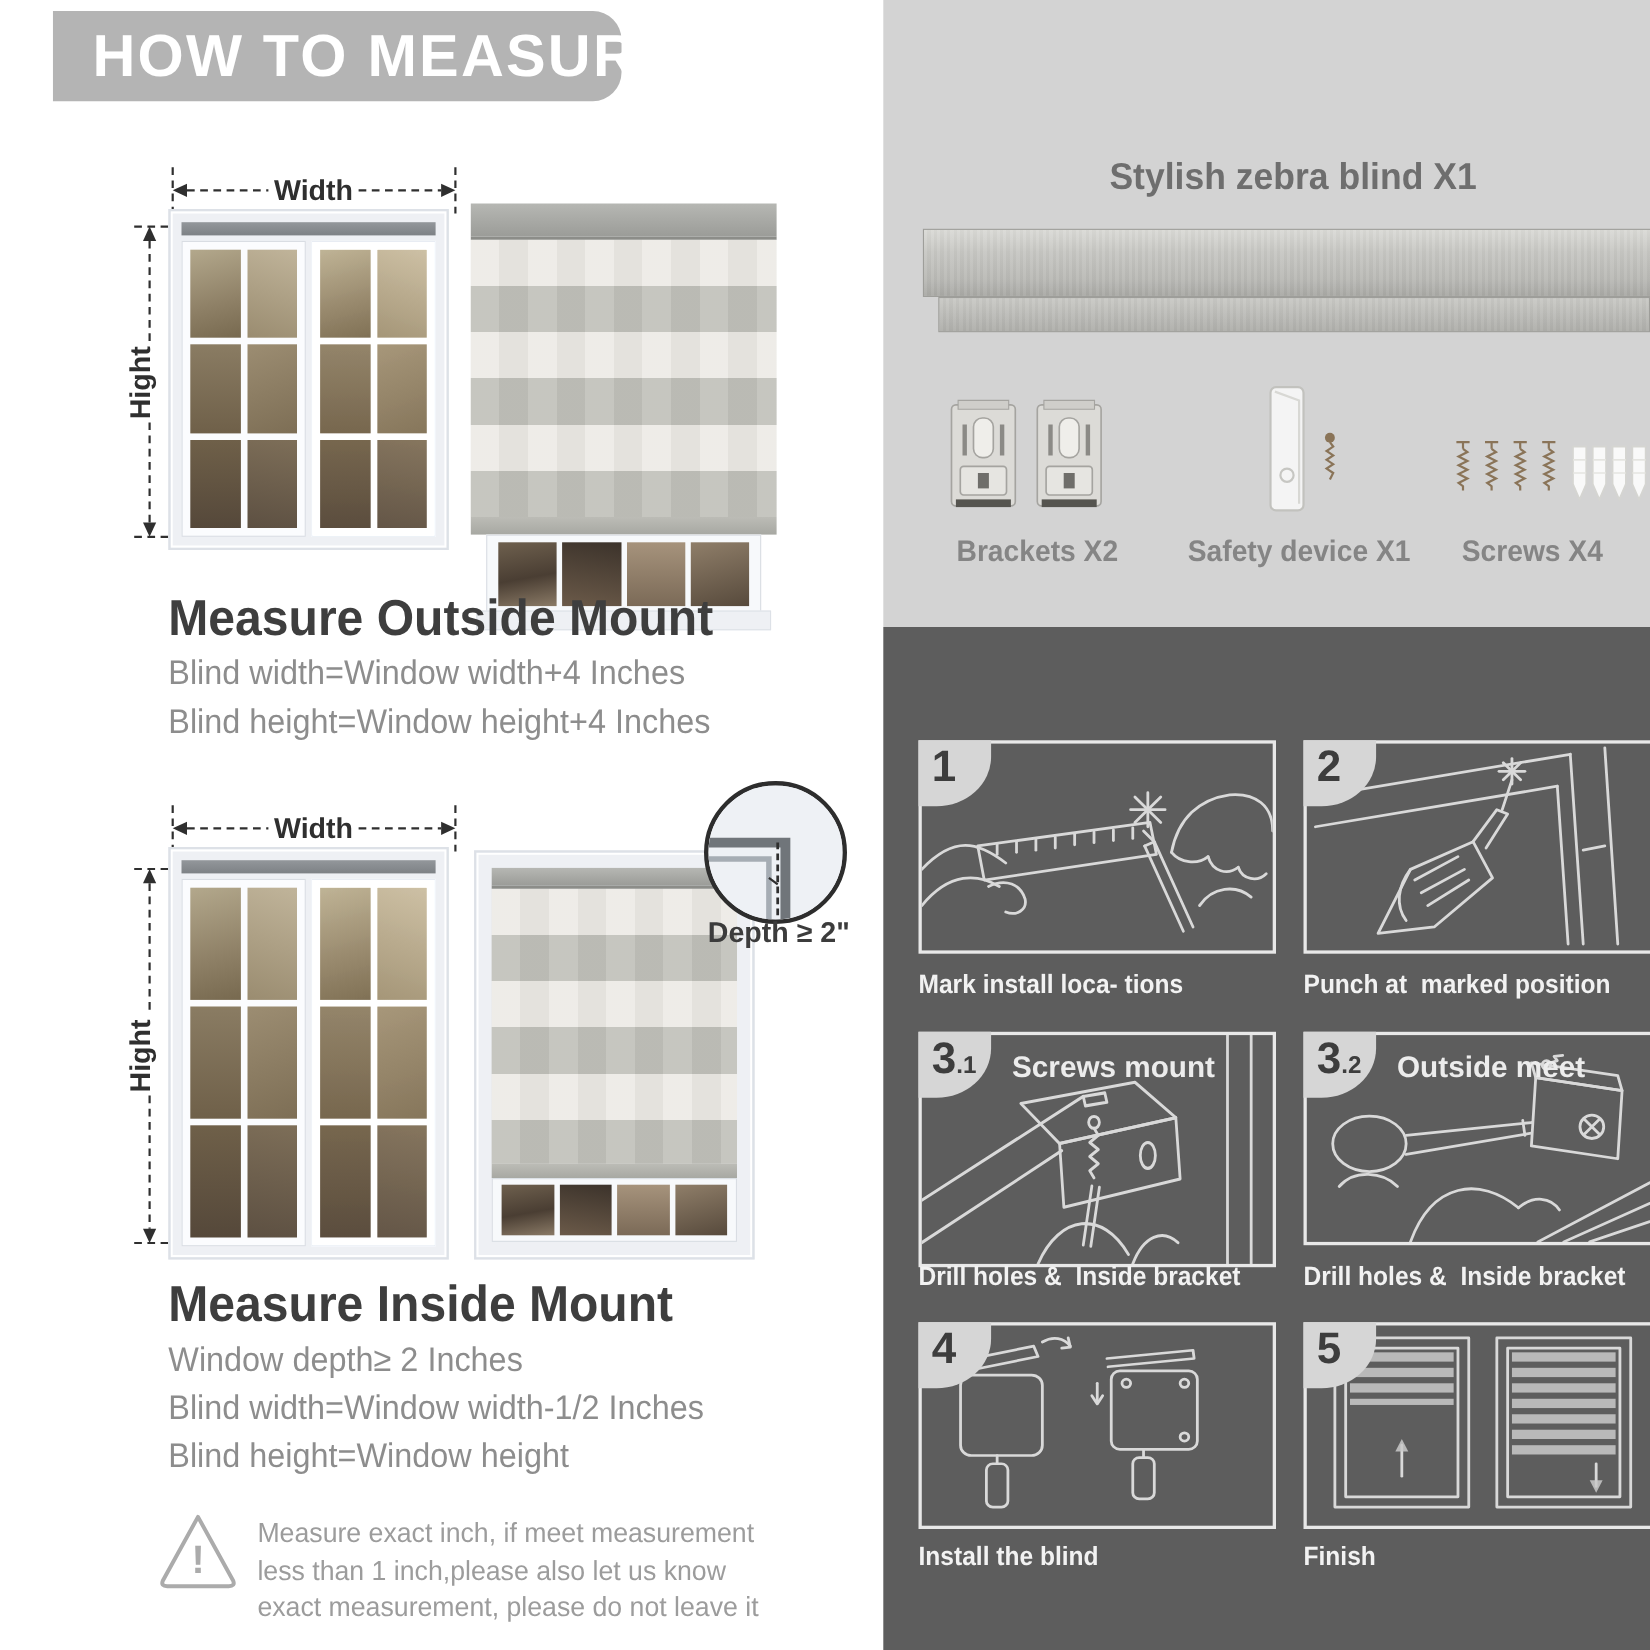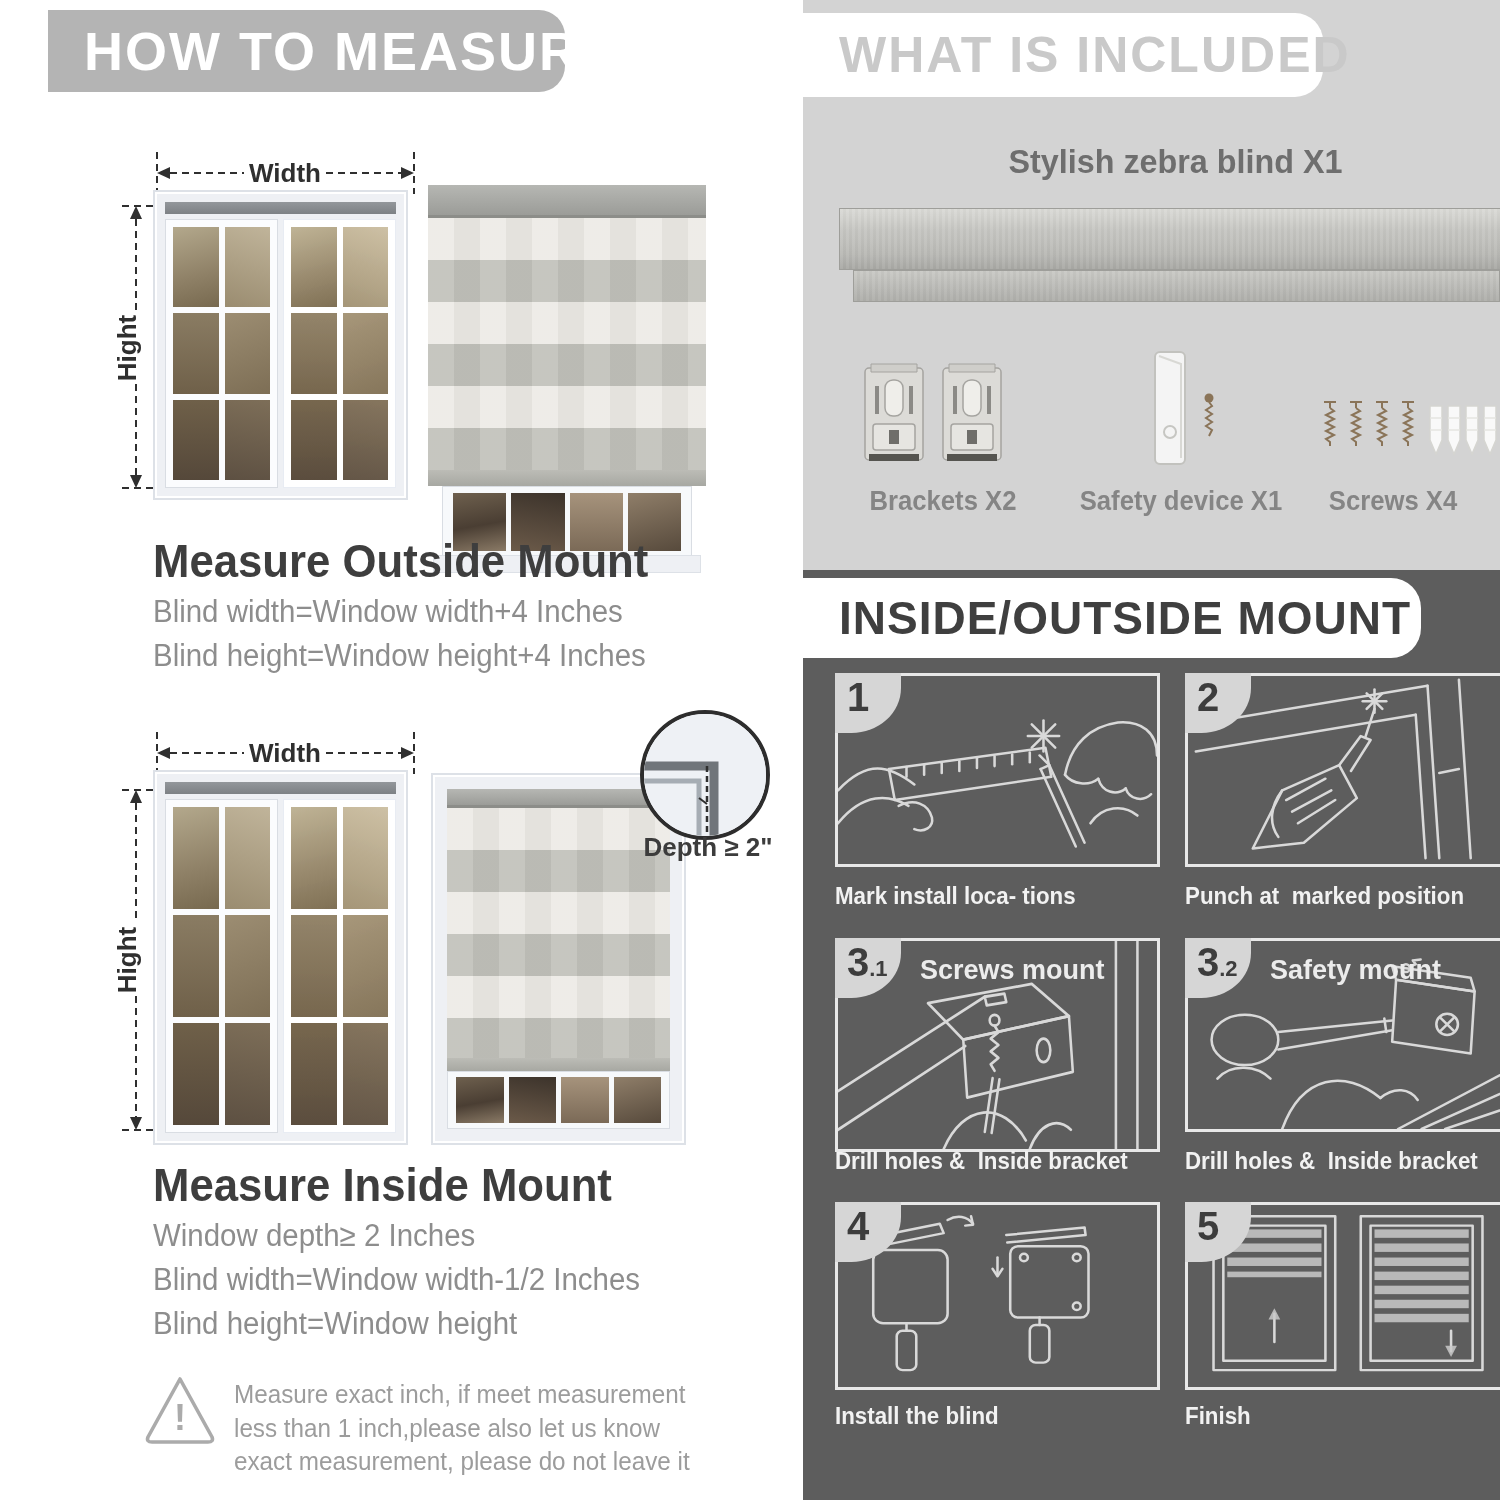--- a/index.html
+++ b/index.html
@@ -244,21 +244,20 @@
   <div class="abs sec-line" style="left:105px;top:1262px;">Blind width=Window width-1/2 Inches</div>
   <div class="abs sec-line" style="left:105px;top:1306px;">Blind height=Window height</div>
 
   <svg class="abs" style="left:95px;top:1372px;" width="74" height="76" viewBox="0 0 74 76">
     <path d="M37,7 L69,65 Q71,70 65,70 L9,70 Q3,70 5,65 Z" fill="none" stroke="#ababab" stroke-width="3.6" stroke-linejoin="round"></path>
     <text x="37" y="58" text-anchor="middle" font-size="36" font-weight="bold" fill="#ababab" font-family="Liberation Sans, sans-serif">!</text>
   </svg>
   <div class="abs warn-text" style="left:186px;top:1378px;">Measure exact inch, if meet measurement less than 1 inch,please also let us know exact measurement, please do not leave it</div>
 
   <div class="abs right-top">
-    <div class="abs included-header">WHAT IS INCLUDED</div>
 
     <div class="abs product-label" style="left:0;top:142px;width:745px;text-align:center;">Stylish zebra blind X1</div>
 
     <div class="abs headrail-photo" style="left:36px;top:208px;width:675px;height:62px;"></div>
     <div class="abs headrail-photo sub" style="left:50px;top:270px;width:647px;height:32px;"></div>
 
     <svg class="abs compsvg" style="left:60px;top:362px;" width="140" height="105" viewBox="0 0 140 105">
       <g>
         <rect x="2" y="6" width="58" height="92" rx="4" fill="#dcdbd7" stroke="#a5a4a0" stroke-width="1.5"></rect>
         <rect x="8" y="2" width="46" height="8" fill="#cfceca" stroke="#a5a4a0" stroke-width="1"></rect>
@@ -313,21 +312,20 @@
           <line x1="166" y1="32" x2="178" y2="32"></line>
       </g>
     </svg>
 
     <div class="abs comp-label" style="left:20px;top:486px;width:240px;text-align:center;">Brackets X2</div>
     <div class="abs comp-label" style="left:258px;top:486px;width:240px;text-align:center;">Safety device X1</div>
     <div class="abs comp-label" style="left:490px;top:486px;width:200px;text-align:center;">Screws X4</div>
   </div>
 
   <div class="abs right-dark">
-    <div class="abs mount-header">INSIDE/OUTSIDE MOUNT</div>
 
     <div class="panel" style="left:32px;top:103px;width:325px;height:194px;">
       <svg class="art" viewBox="0 0 326 194" preserveAspectRatio="none">
         <path d="M0,118 C30,86 52,92 78,112"></path>
         <path d="M0,152 C26,120 52,122 72,134"></path>
         <path d="M62,134 C78,126 92,132 96,146 C98,156 88,162 78,158"></path>
         <polygon points="52,96 212,74 218,104 58,128"></polygon>
         <line x1="70" y1="94" x2="70" y2="104"></line>
           <line x1="88" y1="92" x2="88" y2="102"></line>
         <line x1="106" y1="90" x2="106" y2="100"></line>
@@ -421,21 +419,21 @@
         <path d="M96,194 C116,138 160,132 196,162"></path>
         <path d="M196,162 C210,150 226,152 234,164"></path>
         <path d="M30,142 C44,126 70,128 84,142"></path>
         <line x1="214" y1="194" x2="326" y2="134"></line>
         <line x1="238" y1="194" x2="326" y2="154"></line>
         <line x1="262" y1="194" x2="326" y2="172"></line>
       </svg>
       <div class="badge">
         <span class="badge-num">3</span><span class="badge-sub">.2</span>
       </div>
-      <div class="panel-label">Safety mount</div>
+      <div class="panel-label">Outside meet</div>
     </div>
     <div class="caption" style="left:382px;top:577px;">Drill holes &amp;  Inside bracket</div>
 
     <div class="panel" style="left:32px;top:632px;width:325px;height:188px;">
       <svg class="art" viewBox="0 0 326 194" preserveAspectRatio="none">
         <polygon points="28,36 104,20 108,30 32,46"></polygon>
         <rect x="36" y="48" width="76" height="78" rx="10"></rect>
         <line x1="70" y1="126" x2="70" y2="134"></line>
         <rect x="60" y="134" width="20" height="42" rx="6"></rect>
         <path d="M112,16 C122,10 132,12 138,20"></path>

